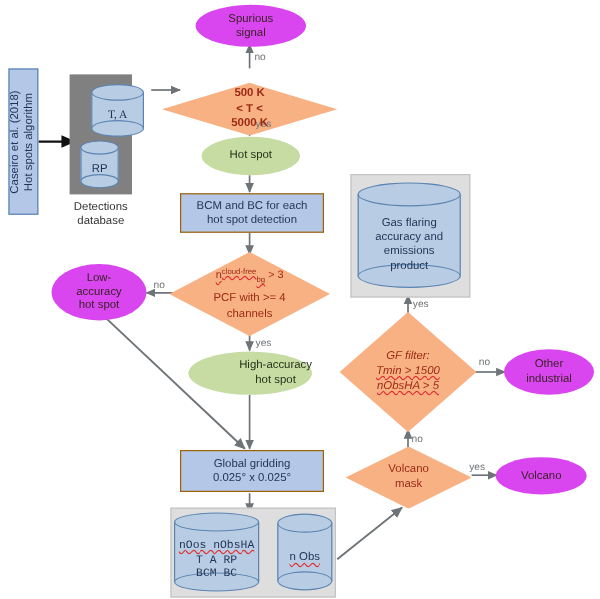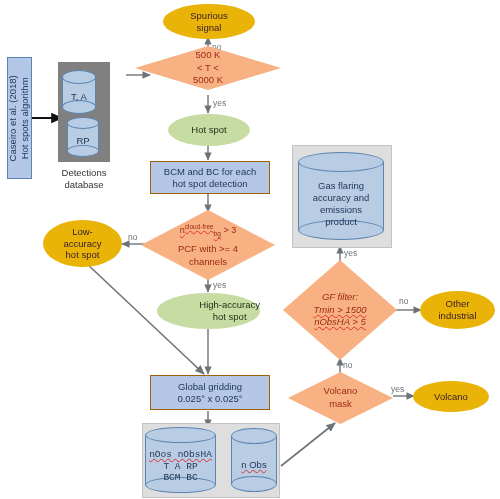--- a/index.html
+++ b/index.html
@@ -31,21 +31,21 @@
     background: #b4c7e7;
     border: 1px solid #a16207;
     color: #1f3355;
     font-size: 9.5px;
   }
   .ellipse {
     border-radius: 50%;
     font-size: 9.5px;
   }
   .ellipse.pink {
-    background: #eab308;
+    background: #d946ef;
     color: #3a2226;
   }
   .ellipse.green {
     background: #c6dca2;
     color: #24331a;
   }
   .diamond-wrap {
     position: absolute;
   }
   .diamond-shape {
@@ -206,21 +206,21 @@
 
   <div class="rotlabel" style="left:7px; top:57px; width:25px; height:122px;">
     <div class="inner">
       <span>Caseiro et al. (2018)</span><br>
       <span>Hot spots algorithm</span>
     </div>
   </div>
 
   <div class="graypanel" style="left:58px; top:62px; width:52px; height:100px;"></div>
 
-  <div class="cyl" style="left:62px; top:70px; width:34px; height:44px;">
+  <div class="cyl" style="left:76px; top:70px; width:44px; height:44px;font-family:Liberation Serif, serif;">
     <div class="body" style="top:7px; bottom:7px;"></div>
     <div class="bot" style="bottom:0; height:14px;"></div>
     <div class="top" style="top:0; height:14px;"></div>
     <div class="label" style="top:12px; bottom:2px;">
       <span>T, A</span>
     </div>
   </div>
 
   <div class="cyl" style="left:67px; top:117px; width:32px; height:40px;">
     <div class="body" style="top:6px; bottom:6px;"></div>
@@ -239,21 +239,21 @@
   <div class="node ellipse pink" style="left:163px; top:4px; width:92px; height:35px;">
     <div>
       <span>Spurious</span><br>
       <span>signal</span>
     </div>
   </div>
   <div class="edgelabel" style="left:212px; top:42px;">
     <span>no</span>
   </div>
 
-  <div class="diamond-wrap" style="left:135px; top:46px; width:146px; height:44px;">
+  <div class="diamond-wrap" style="left:135px; top:69px; width:146px; height:44px;font-weight:bold;">
     <div class="diamond-shape"></div>
     <div class="diamond-text">
       <span>500 K</span>
       <span>&lt; T &lt;</span>
       <span>5000 K</span>
     </div>
   </div>
   <div class="edgelabel" style="left:213px; top:98px;">
     <span>yes</span>
   </div>

